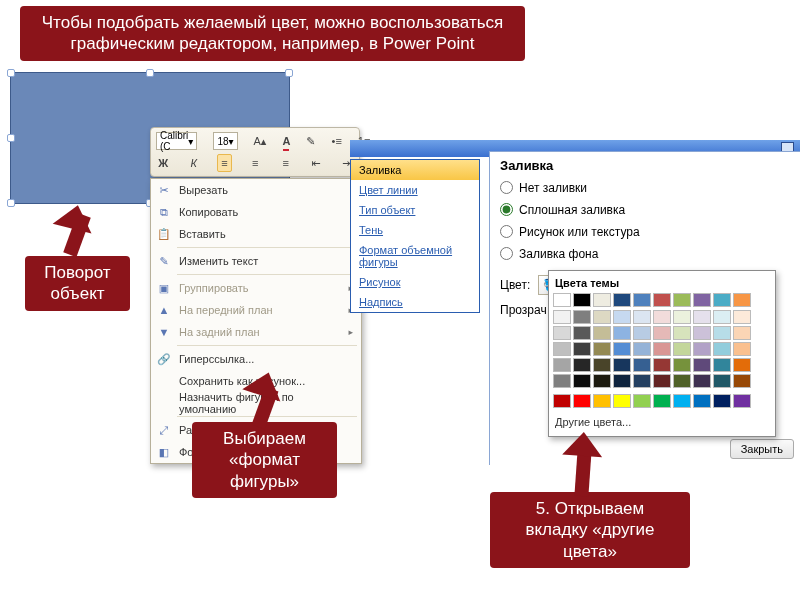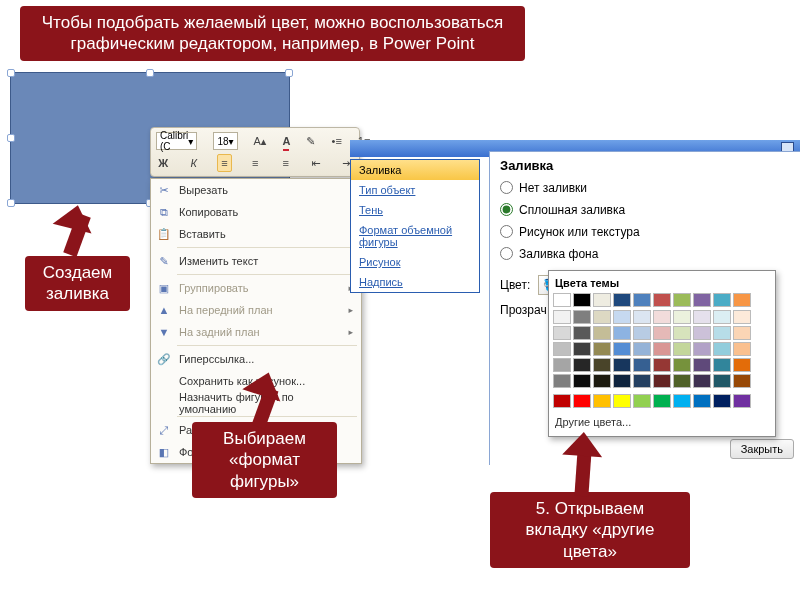--- a/index.html
+++ b/index.html
@@ -156,20 +156,21 @@
       <span>Формат фигуры...</span>
     </div>
 </div>
 
 <div id="titlebar">
   <div class="wbtn"></div>
 </div>
 
 <div id="submenu">
   <div class="hdr">Заливка</div>
+  <div class="it">Цвет линии</div>
   <div class="it">Тип объект</div>
   <div class="it">Тень</div>
   <div class="it">Формат объемной фигуры</div>
   <div class="it">Рисунок</div>
   <div class="it">Надпись</div>
 </div>
 
 <div id="dlg">
   <div class="title">Заливка</div>
   <div class="opts">
@@ -277,21 +278,21 @@
       <div class="sw" style="background: rgb(0, 176, 80);"></div>
       <div class="sw" style="background: rgb(0, 176, 240);"></div>
       <div class="sw" style="background: rgb(0, 112, 192);"></div>
       <div class="sw" style="background: rgb(0, 32, 96);"></div>
       <div class="sw" style="background: rgb(112, 48, 160);"></div>
     </div>
   <div class="more"><span>Другие цвета...</span></div>
 </div>
 
 <div id="annot1" class="annot">
-  <div>Создаем заливка</div>
+  <div>Поворот объект</div>
 </div>
 
 <div class="arrow-body" style="left:70px;top:214px;width:14px;height:42px;transform:rotate(20deg);"></div>
 <div style="position:absolute;left:55px;top:205px;border-left:20px solid transparent;border-right:20px solid transparent;border-bottom:24px solid #8b141a;transform:rotate(14deg);"></div>
 
 <div id="annot2" class="annot">
   <div>Выбираем «формат фигуры»</div>
 </div>
 
 <div class="arrow-body" style="left:258px;top:388px;width:14px;height:40px;transform:rotate(20deg);"></div>

